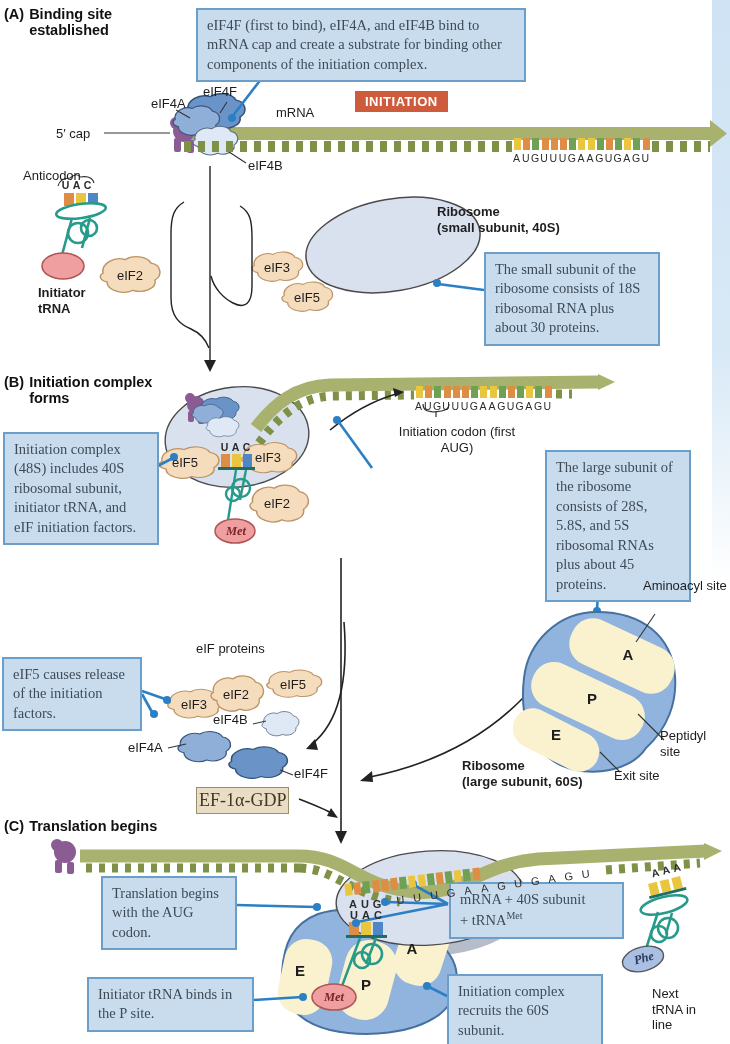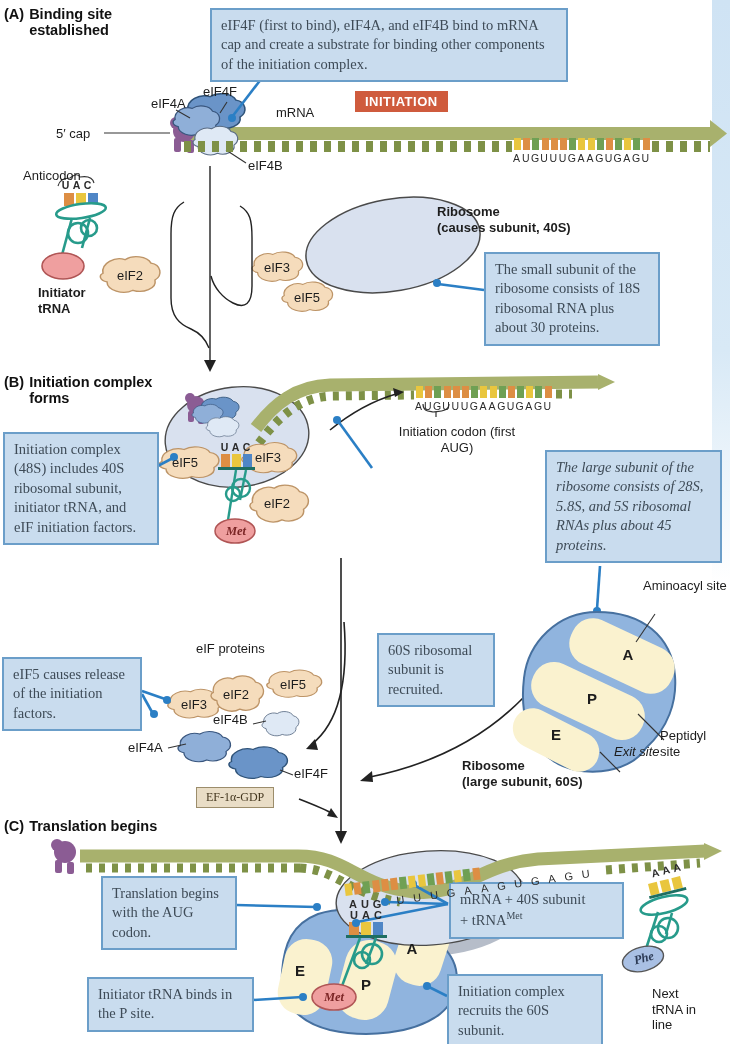--- a/index.html
+++ b/index.html
@@ -12,21 +12,21 @@
   .lbl.wrap{white-space:normal;}
   .b{font-weight:bold;}
   .c{text-align:center;}
   .hdr{position:absolute;z-index:3;display:flex;gap:5px;font-weight:bold;font-size:14.5px;color:#111;}
   .hdr .ttl{white-space:normal;}
   .co{position:absolute;z-index:3;background:#c9dcee;border:2px solid #6b9ec9;color:#3e4b57;
       font-family:"Liberation Serif",serif;font-size:14.5px;line-height:1.34;padding:6px 9px;box-sizing:border-box;}
   .badge{position:absolute;z-index:3;background:#cf5b3d;color:#fff;font-weight:bold;font-size:13px;
       letter-spacing:.5px;padding:3px 10px;}
   .efbadge{position:absolute;z-index:3;background:#e9ddc6;border:1.5px solid #9c8d6b;color:#44371f;
-      font-family:"Liberation Serif",serif;font-size:12px;padding:2px 9px;}
+      font-family:"Liberation Serif",serif;font-size:18px;padding:2px 2px;}
   .seq{position:absolute;z-index:3;display:flex;}
   .seq .tick{width:7px;height:12px;margin-right:2.2px;}
   .seq .base{width:9.2px;font-size:10.5px;color:#2b2b2b;text-align:center;}
   .seq.p12 .base{width:12px;font-size:11px;font-weight:bold;}
   .seq.p11 .base{width:11px;font-size:10.5px;font-weight:bold;}
   .seq.wide .base{width:17px;font-size:11px;}
   .rotm7{transform:rotate(-7deg);transform-origin:left center;}
   .rotm8{transform:rotate(-8deg);transform-origin:left center;}
   .rotm14{transform:rotate(-14deg);transform-origin:left center;}
   .oval-txt{font-family:"Liberation Serif",serif;font-style:italic;font-weight:bold;font-size:12.5px;}
@@ -276,26 +276,25 @@
 </div>
 <div class="hdr" style="left:4px;top:374px;">
   <span>(B)</span>
   <span class="ttl" style="width:140px;">Initiation complex forms</span>
 </div>
 <div class="hdr" style="left:4px;top:818px;">
   <span>(C)</span>
   <span class="ttl" style="width:170px;">Translation begins</span>
 </div>
 
-<div class="co" style="left:196px;top:8px;width:358px;margin-left:14px;">eIF4F (first to bind), eIF4A, and eIF4B bind to mRNA cap and create a substrate for binding other components of the initiation complex.</div>
+<div class="co" style="left:196px;top:8px;width:330px;">eIF4F (first to bind), eIF4A, and eIF4B bind to mRNA cap and create a substrate for binding other components of the initiation complex.</div>
 <div class="co" style="left:484px;top:252px;width:176px;">The small subunit of the ribosome consists of 18S ribosomal RNA plus about 30 proteins.</div>
 <div class="co" style="left:3px;top:432px;width:156px;">Initiation complex (48S) includes 40S ribosomal subunit, initiator tRNA, and eIF initiation factors.</div>
-<div class="co" style="left:545px;top:450px;width:177px;font-style:italic;">The large subunit of the ribosome consists of 28S, 5.8S, and 5S ribosomal RNAs plus about 45 proteins.</div>
+<div class="co" style="left:545px;top:450px;width:146px;">The large subunit of the ribosome consists of 28S, 5.8S, and 5S ribosomal RNAs plus about 45 proteins.</div>
 <div class="co" style="left:2px;top:657px;width:140px;">eIF5 causes release of the initiation factors.</div>
-<div class="co" style="left:377px;top:633px;width:118px;">60S ribosomal subunit is recruited.</div>
 <div class="co" style="left:101px;top:876px;width:136px;">Translation begins with the AUG codon.</div>
 <div class="co" style="left:449px;top:882px;width:175px;">
   <span>mRNA + 40S subunit</span><br>
   <span>+ tRNA</span><sup>Met</sup>
 </div>
 <div class="co" style="left:87px;top:977px;width:167px;">Initiator tRNA binds in the P site.</div>
 <div class="co" style="left:447px;top:974px;width:156px;">Initiation complex recruits the 60S subunit.</div>
 
 <div class="badge" style="left:355px;top:91px;">INITIATION</div>
 <div class="efbadge" style="left:196px;top:787px;">EF-1α-GDP</div>
@@ -305,42 +304,42 @@
 <div class="lbl" style="left:276px;top:105px;">mRNA</div>
 <div class="lbl" style="left:56px;top:126px;">5′ cap</div>
 <div class="lbl" style="left:248px;top:158px;">eIF4B</div>
 <div class="lbl" style="left:23px;top:168px;">Anticodon</div>
 <div class="lbl b wrap" style="left:38px;top:285px;width:80px;">Initiator tRNA</div>
 <div class="lbl" style="left:117px;top:268px;">eIF2</div>
 <div class="lbl" style="left:264px;top:260px;">eIF3</div>
 <div class="lbl" style="left:294px;top:290px;">eIF5</div>
 <div class="lbl b" style="left:437px;top:204px;">
   <span>Ribosome</span><br>
-  <span>(causes subunit, 40S)</span>
+  <span>(small subunit, 40S)</span>
 </div>
 
 <div class="lbl" style="left:172px;top:455px;">eIF5</div>
 <div class="lbl" style="left:255px;top:450px;">eIF3</div>
 <div class="lbl" style="left:264px;top:496px;">eIF2</div>
 <div class="lbl oval-txt" style="left:221px;top:524px;width:30px;text-align:center;color:#7c2626;">Met</div>
 <div class="lbl wrap c" style="left:392px;top:424px;width:130px;">Initiation codon (first AUG)</div>
 
 <div class="lbl" style="left:196px;top:641px;">eIF proteins</div>
 <div class="lbl" style="left:181px;top:697px;">eIF3</div>
 <div class="lbl" style="left:223px;top:687px;">eIF2</div>
 <div class="lbl" style="left:280px;top:677px;">eIF5</div>
 <div class="lbl" style="left:213px;top:712px;">eIF4B</div>
 <div class="lbl" style="left:128px;top:740px;">eIF4A</div>
 <div class="lbl" style="left:294px;top:766px;">eIF4F</div>
 <div class="lbl site-letter" style="left:620px;top:646px;">A</div>
 <div class="lbl site-letter" style="left:584px;top:690px;">P</div>
 <div class="lbl site-letter" style="left:548px;top:726px;">E</div>
 <div class="lbl wrap" style="left:643px;top:578px;width:85px;">Aminoacyl site</div>
 <div class="lbl wrap" style="left:660px;top:728px;width:70px;">Peptidyl site</div>
-<div class="lbl" style="left:614px;top:744px;font-style:italic;">Exit site</div>
+<div class="lbl" style="left:614px;top:768px;">Exit site</div>
 <div class="lbl b" style="left:462px;top:758px;">
   <span>Ribosome</span><br>
   <span>(large subunit, 60S)</span>
 </div>
 
 <div class="lbl site-letter" style="left:292px;top:962px;">E</div>
 <div class="lbl site-letter" style="left:358px;top:976px;">P</div>
 <div class="lbl site-letter" style="left:404px;top:940px;">A</div>
 <div class="lbl oval-txt" style="left:316px;top:990px;width:36px;text-align:center;color:#7c2626;">Met</div>
 <div class="lbl oval-txt" style="left:629px;top:951px;width:30px;text-align:center;color:#2c3a55;transform:rotate(-15deg);">Phe</div>

